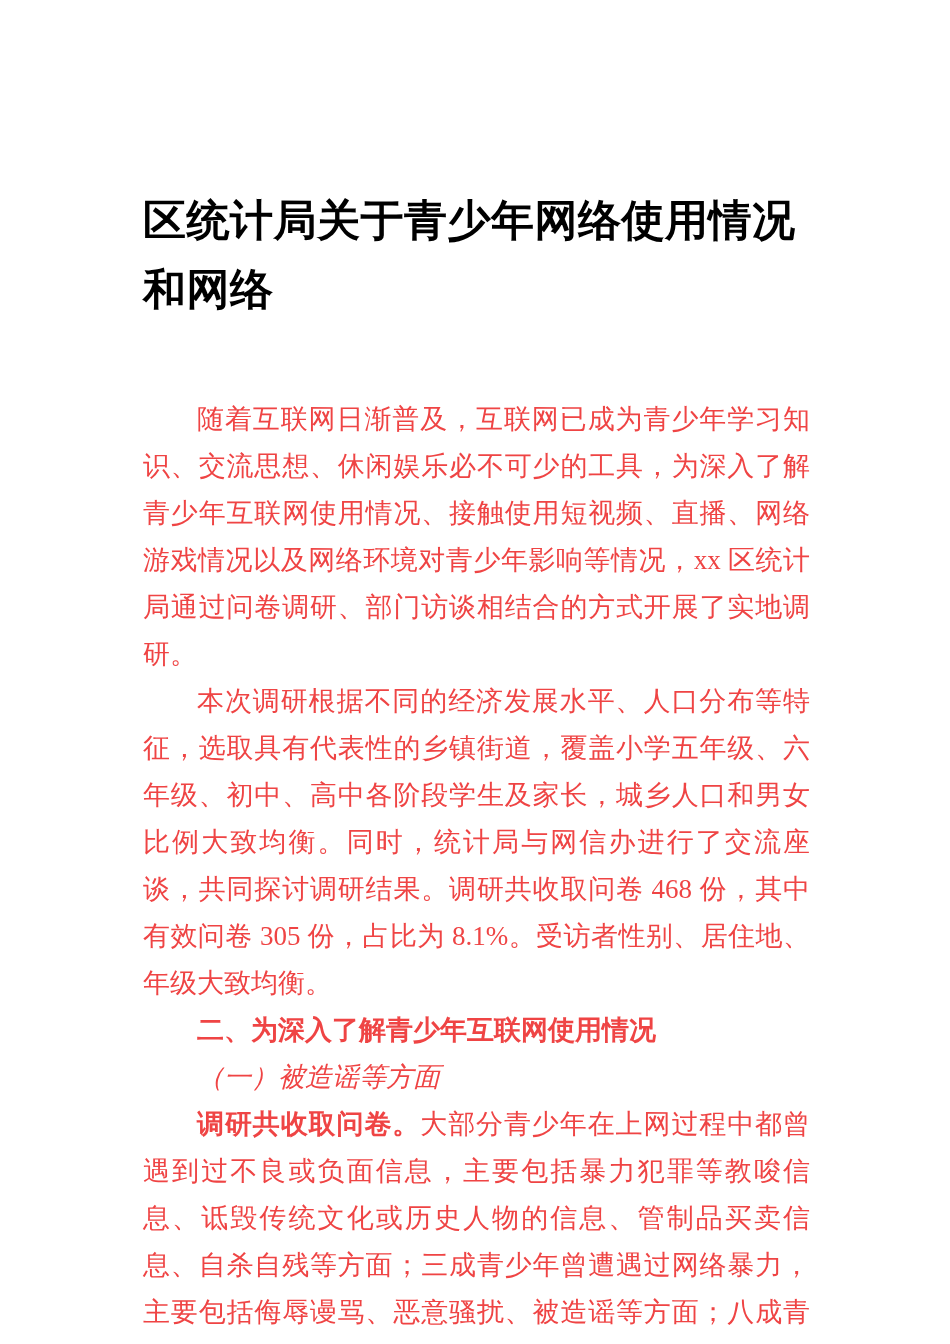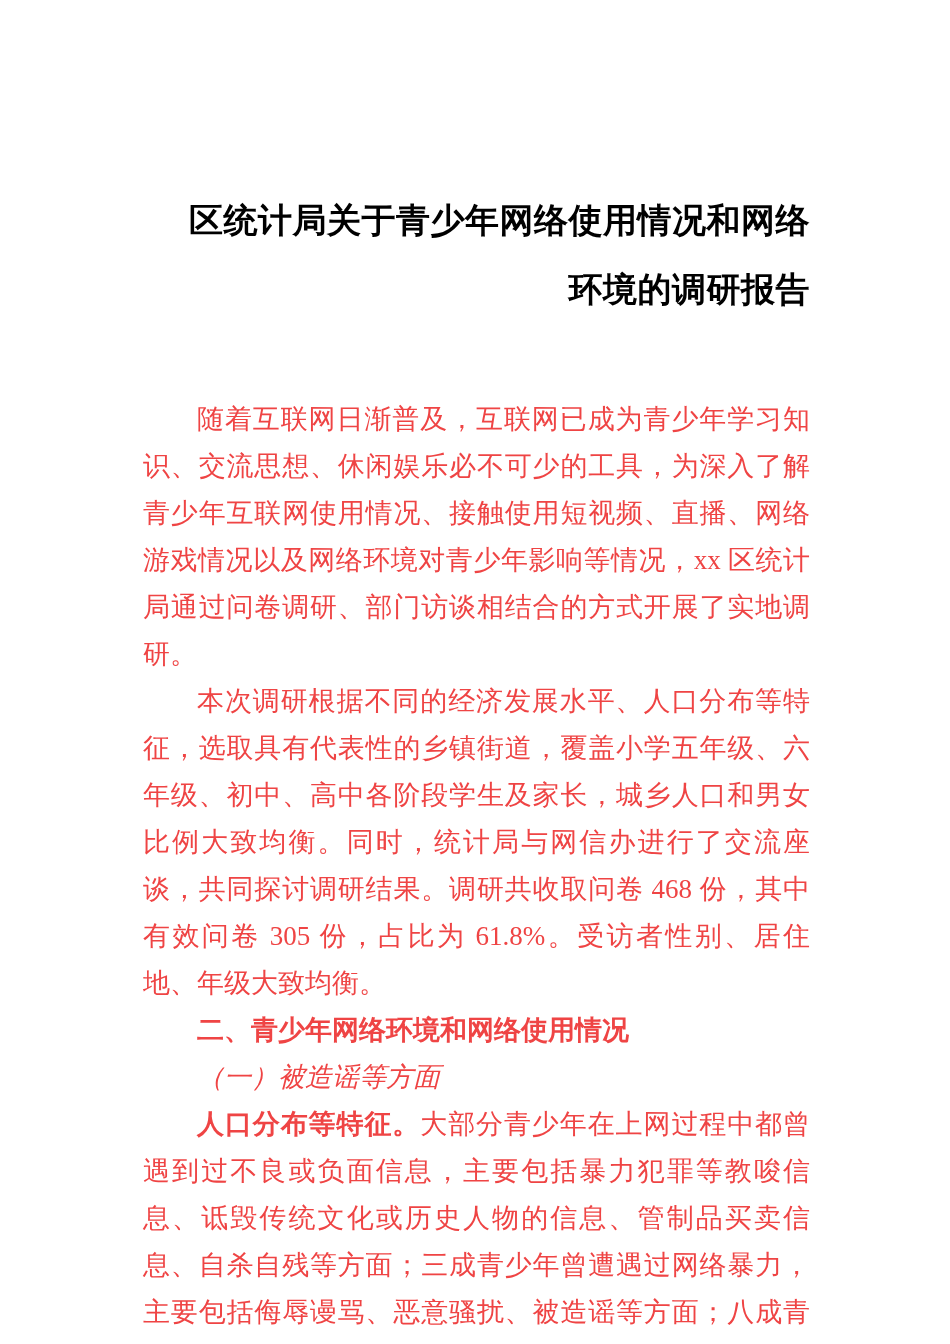--- a/index.html
+++ b/index.html
@@ -17,23 +17,23 @@
   .page {
     box-sizing: border-box;
     width: 950px;
     height: 1344px;
     padding: 186px 140px 0 143px;
     background: #ffffff;
   }
   .doc-title {
     font-family: "Liberation Sans", "DejaVu Sans", sans-serif;
     font-weight: bold;
-    font-size: 34px;
+    font-size: 43px;
     line-height: 69px;
-    text-align: right;
+    text-align: left;
     letter-spacing: 0.5px;
     color: #000000;
   }
   .doc-body {
     margin-top: 72px;
     font-family: "Liberation Serif", "DejaVu Serif", serif;
     font-size: 27px;
     line-height: 47px;
     text-align: justify;
     text-justify: inter-character;
@@ -58,32 +58,31 @@
     font-style: normal;
   }
 </style>
 </head>
 <body>
 
 <div class="page">
 
   <div class="doc-title">
     <div>区统计局关于青少年网络使用情况和网络</div>
-    <div>环境的调研报告</div>
   </div>
 
   <div class="doc-body">
 
     <p>随着互联网日渐普及，互联网已成为青少年学习知识、交流思想、休闲娱乐必不可少的工具，为深入了解青少年互联网使用情况、接触使用短视频、直播、网络游戏情况以及网络环境对青少年影响等情况，xx 区统计局通过问卷调研、部门访谈相结合的方式开展了实地调研。</p>
 
 
-    <p>本次调研根据不同的经济发展水平、人口分布等特征，选取具有代表性的乡镇街道，覆盖小学五年级、六年级、初中、高中各阶段学生及家长，城乡人口和男女比例大致均衡。同时，统计局与网信办进行了交流座谈，共同探讨调研结果。调研共收取问卷 468 份，其中有效问卷 305 份，占比为 61.8%。受访者性别、居住地、年级大致均衡。</p>
+    <p>本次调研根据不同的经济发展水平、人口分布等特征，选取具有代表性的乡镇街道，覆盖小学五年级、六年级、初中、高中各阶段学生及家长，城乡人口和男女比例大致均衡。同时，统计局与网信办进行了交流座谈，共同探讨调研结果。调研共收取问卷 468 份，其中有效问卷 305 份，占比为 8.1%。受访者性别、居住地、年级大致均衡。</p>
 
-    <p class="heading-sans">二、青少年网络环境和网络使用情况</p>
+    <p class="heading-sans">二、为深入了解青少年互联网使用情况</p>
 
     <p class="kaiti">（一）被造谣等方面</p>
 
-    <p><span class="lead-bold">人口分布等特征。</span><span>大部分青少年在上网过程中都曾遇到过不良或负面信息，主要包括暴力犯罪等教唆信息、诋毁传统文化或历史人物的信息、管制品买卖信息、自杀自残等方面；三成青少年曾遭遇过网络暴力，主要包括侮辱谩骂、恶意骚扰、被造谣等方面；八成青少年对侵害自身的网络不法行为进行过维权或举报，其中每次遇到都会维权或举报的占 42.9%；在防范意识方面，仅 1.2%的青少年没想过网络安全防范问题，3.5%没有接受过网络安全防范教育，绝大多数青少年都具备一定的安全防范意识。</span></p>
+    <p><span class="lead-bold">调研共收取问卷。</span><span>大部分青少年在上网过程中都曾遇到过不良或负面信息，主要包括暴力犯罪等教唆信息、诋毁传统文化或历史人物的信息、管制品买卖信息、自杀自残等方面；三成青少年曾遭遇过网络暴力，主要包括侮辱谩骂、恶意骚扰、被造谣等方面；八成青少年对侵害自身的网络不法行为进行过维权或举报，其中每次遇到都会维权或举报的占 42.9%；在防范意识方面，仅 1.2%的青少年没想过网络安全防范问题，3.5%没有接受过网络安全防范教育，绝大多数青少年都具备一定的安全防范意识。</span></p>
 
     <p><span class="lead-bold">管制品买卖信息。</span><span>城乡人口和男女比例大致均衡</span></p>
 
   </div>
 </div>
 
 </body></html>

